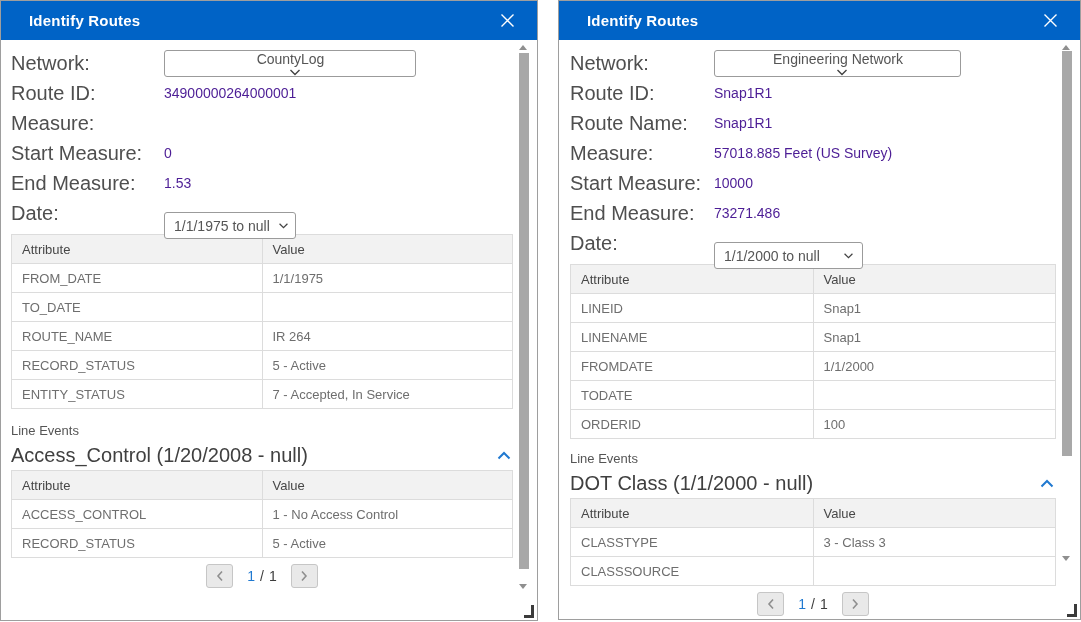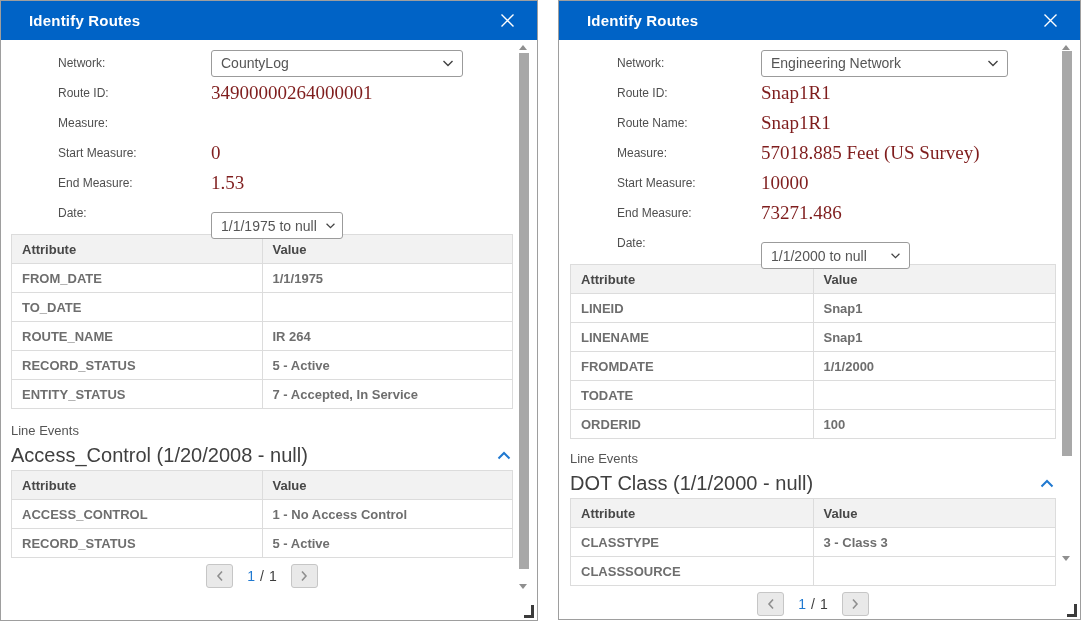--- a/index.html
+++ b/index.html
@@ -12,37 +12,37 @@
 
   .panel-header { height:39px; background:#0063c6; display:flex; align-items:center;
                   justify-content:space-between; padding:0 20px 0 28px; }
   .panel-title  { color:#ffffff; font-size:15px; font-weight:bold; letter-spacing:.2px; }
   .close-btn { width:20px; height:20px; display:flex; align-items:center; justify-content:center; cursor:pointer; }
 
   .panel-body { padding:8px 24px 0 10px; }
   .panel--right .panel-body { padding-left:11px; }
 
   .field-row { display:flex; align-items:center; height:30px; }
-  .field-label { width:153px; font-size:12px; color:#4f4f4f; flex:none;margin-left:47px; }
+  .field-label { width:153px; font-size:20px; color:#4f4f4f; flex:none; }
   .panel--right .field-label { width:144px; }
-  .field-value { font-size:19px; color:#7f1d1d;font-family:Liberation Serif, serif; }
+  .field-value { font-size:14px; color:#4c1d95; }
 
   .select { height:27px; background:#fff; border:1px solid #9b9b9b; border-radius:3px;
             display:flex; align-items:center; justify-content:space-between;
             padding:0 8px 0 9px; cursor:pointer; }
   .select-value { font-size:14px; color:#555; white-space:nowrap; }
-  .select--network { width:252px; }
+  .select--network { width:252px;flex-direction:column; }
   .panel--right .select--network { width:247px; }
   .select--date { width:132px;margin-top:25px; }
   .panel--right .select--date { width:149px; }
   .select-chevron { display:flex; margin-left:8px; }
 
   table.attr-table { width:100%; border-collapse:collapse; table-layout:fixed; margin-top:6px; }
   table.attr-table th, table.attr-table td { border:1px solid #dcdcdc; text-align:left;
-       font-weight:bold; padding:6px 10px; font-size:13px; height:29px;
+       font-weight:normal; padding:6px 10px; font-size:13px; height:29px;
        overflow:hidden; white-space:nowrap; }
   table.attr-table th { background:#f2f2f2; color:#474747; }
   table.attr-table td { color:#6e6e6e; }
   table.attr-table col.c1 { width:50%; }
   table.lineevents-table { margin-top:4px; }
 
   .line-events-label { margin-top:14px; font-size:13px; color:#555; }
   .panel--right .line-events-label { margin-top:12px; }
   .section-header { margin-top:6px; display:flex; align-items:center; justify-content:space-between; height:22px; }
   .section-title { font-size:20px; color:#404040; }

